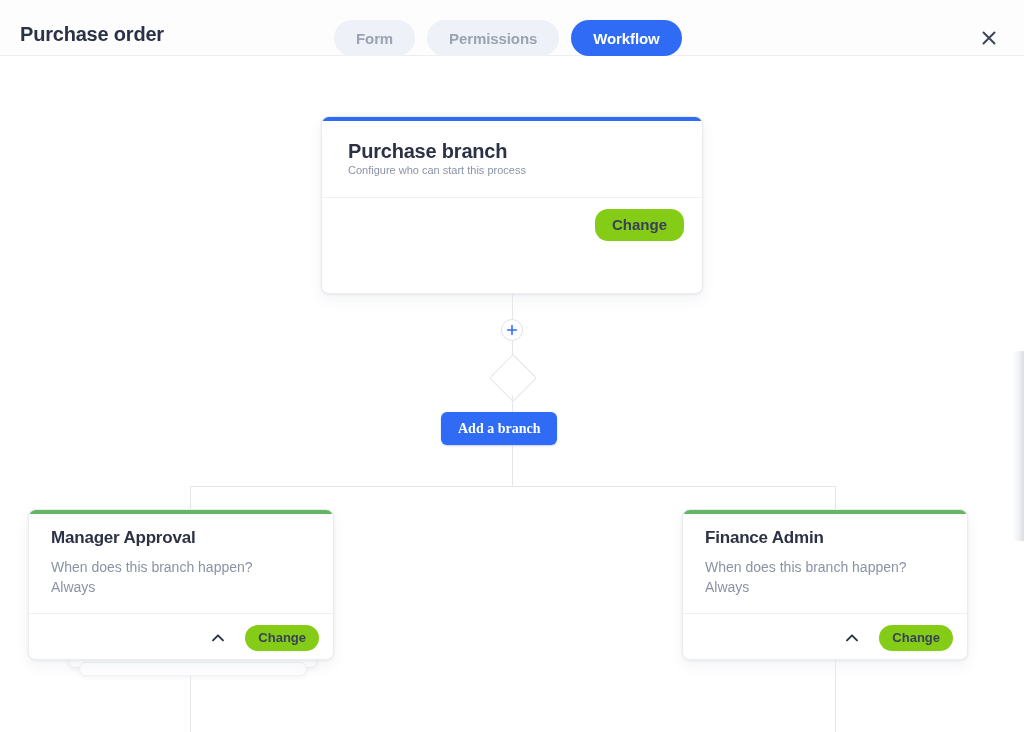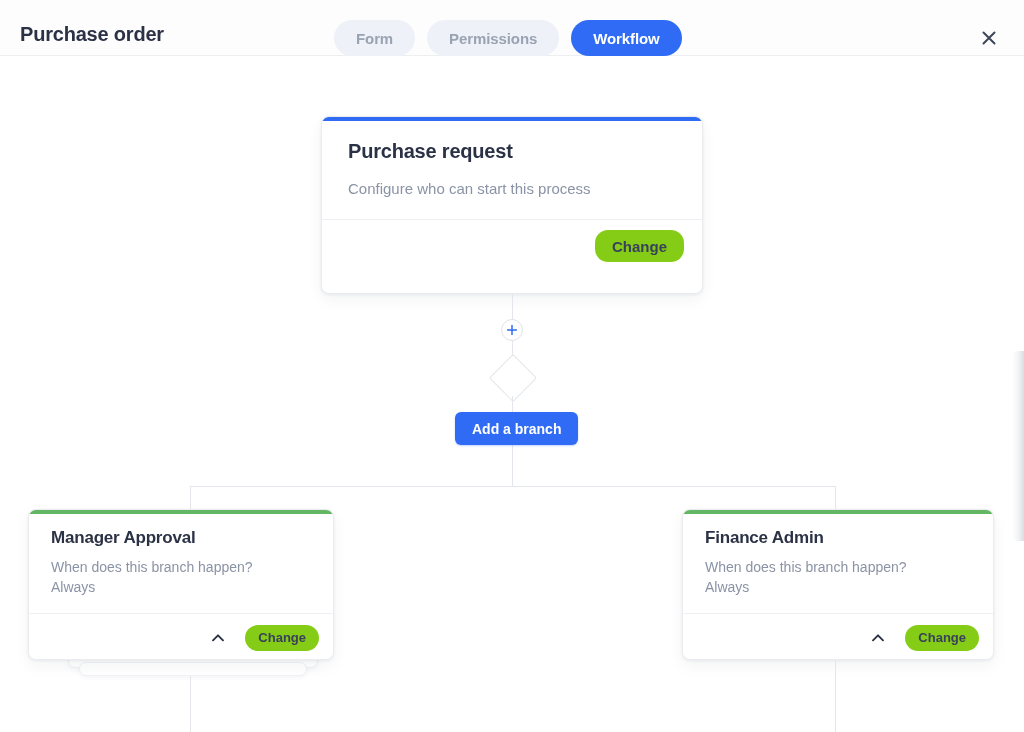--- a/index.html
+++ b/index.html
@@ -48,21 +48,21 @@
   
   .card{
     position:absolute;background:#ffffff;
     border:1px solid #eaecef;border-radius:8px;
     box-shadow:0 1px 3px rgba(20,30,60,.07), 0 6px 16px rgba(20,30,60,.05);
     box-sizing:border-box;overflow:hidden;
   }
   .card-accent{position:absolute;left:0;top:0;right:0;height:4px;}
   .card-body{padding:22px 26px 20px 26px;}
   .card-title{font-size:20px;font-weight:700;color:#2b3245;letter-spacing:-0.2px;line-height:1.2;}
-  .card-sub{margin-top:16px;font-size:15px;color:#8a93a5;line-height:1.3;}
+  .card-sub{margin-top:0;font-size:11px;color:#8a93a5;line-height:1.3;}
   .card-foot{
     border-top:1px solid #eef0f3;height:53px;
     display:flex;align-items:center;justify-content:flex-end;
     padding:0 18px;gap:14px;background:#fff;
   }
   .btn-change{
     border:none;outline:none;cursor:pointer;font-family:inherit;
     background:#84cc16;color:#39415a;border-radius:13px;
     display:flex;align-items:center;justify-content:center;
   }
@@ -141,21 +141,21 @@
         </svg>
       </span>
     </button>
   </div>
 
   <div class="canvas">
 
     <div class="card" style="left:321px;top:40px;width:382px;height:178px;">
       <div class="card-accent" style="background:#2f6bf5;"></div>
       <div class="card-body">
-        <div class="card-title">Purchase request</div>
+        <div class="card-title">Purchase branch</div>
         <div class="card-sub">Configure who can start this process</div>
       </div>
       <div class="card-foot">
         <button class="btn-change lg">Change</button>
       </div>
     </div>
 
     <div class="vline" style="left:512px;top:218px;height:25px;"></div>
 
     <button class="plus-node" style="left:501px;top:243px;" aria-label="Add step">
@@ -165,21 +165,21 @@
         </svg>
       </span>
     </button>
 
     <div class="vline" style="left:512px;top:265px;height:19px;"></div>
 
     <div class="diamond" style="left:496px;top:285px;"></div>
 
     <div class="vline" style="left:512px;top:320px;height:90px;"></div>
 
-    <button class="btn-branch" style="left:455px;top:336px;">Add a branch</button>
+    <button class="btn-branch" style="left:441px;top:336px;font-family:Liberation Serif, serif;">Add a branch</button>
 
     <div class="hline" style="left:190px;top:410px;width:646px;"></div>
 
     <div class="vline" style="left:190px;top:410px;height:23px;"></div>
     <div class="vline" style="left:835px;top:410px;height:23px;"></div>
 
     <div class="ghost" style="left:68px;top:578px;width:250px;height:14px;"></div>
     <div class="ghost" style="left:79px;top:586px;width:228px;height:14px;"></div>
 
     <div class="card branch" style="left:28px;top:433px;width:306px;height:151px;">
@@ -198,21 +198,21 @@
               <path d="M4 11.3 L9 6.3 L14 11.3" stroke="currentColor" stroke-width="1.9" stroke-linecap="round" stroke-linejoin="round"></path>
             </svg>
           </span>
         </button>
         <button class="btn-change sm">Change</button>
       </div>
     </div>
 
     <div class="vline" style="left:190px;top:600px;height:56px;"></div>
 
-    <div class="card branch" style="left:682px;top:433px;width:312px;height:151px;">
+    <div class="card branch" style="left:682px;top:433px;width:286px;height:151px;">
       <div class="card-accent" style="background:#63b663;"></div>
       <div class="card-body">
         <div class="card-title">Finance Admin</div>
         <div class="card-sub">
           <div>When does this branch happen?</div>
           <div>Always</div>
         </div>
       </div>
       <div class="card-foot">
         <button class="chev-btn" aria-label="Collapse">

